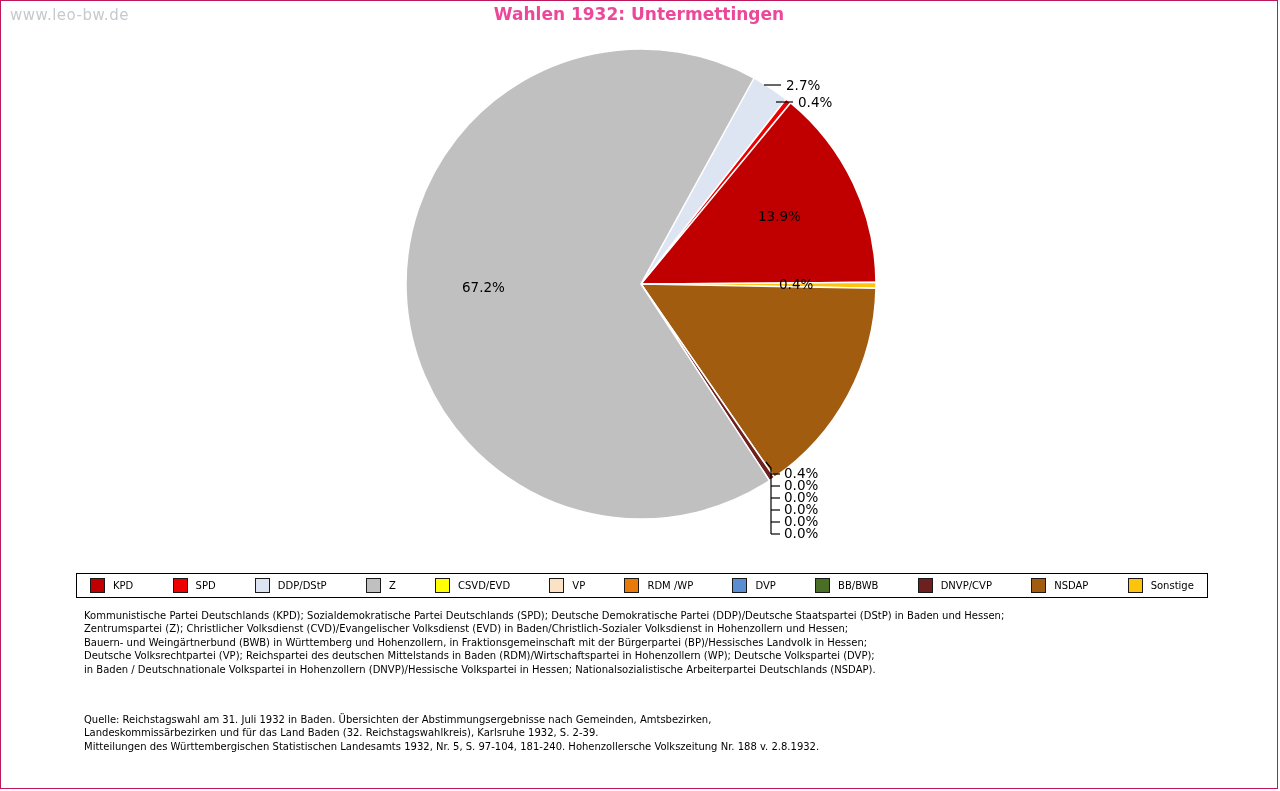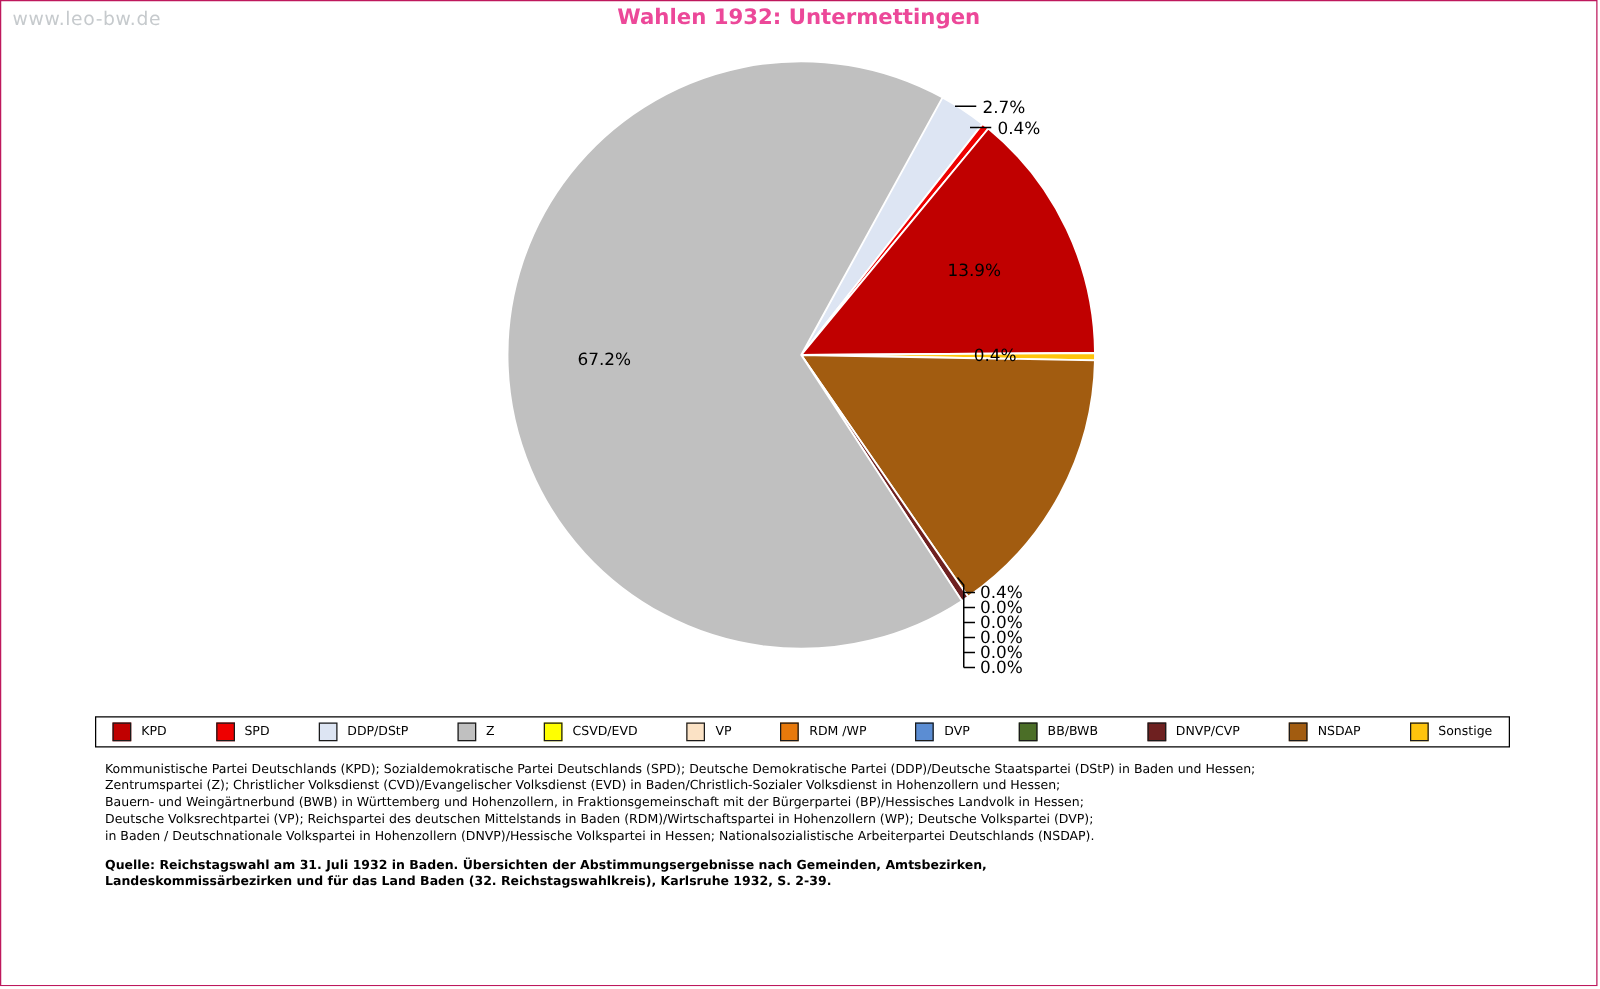--- a/index.html
+++ b/index.html
@@ -25,21 +25,21 @@
     position:absolute;left:75px;top:572px;width:1104px;height:23px;
     border:1px solid #000;background:#fff;
     display:flex;align-items:center;justify-content:space-between;
     padding:0 13px;
   }
   .legend-item{display:flex;align-items:center;font-size:10px;color:#000;white-space:nowrap;}
   .swatch{width:13px;height:13px;border:1px solid #1a1a1a;margin-right:8px;display:inline-block;}
   .fnblock{position:absolute;left:83px;color:#000;font-size:10px;line-height:13.4px;white-space:nowrap;}
   #footnote-parties{top:608px;}
   #footnote-gebietsstand{top:698px;}
-  #footnote-quelle{top:685px;font-weight:bold;}
+  #footnote-quelle{top:712px;}
 </style>
 </head>
 <body>
 
 <div id="frame">
 
   <div id="watermark">www.leo-bw.de</div>
   <div id="page-title">Wahlen 1932: Untermettingen</div>
 
   <svg id="pie-svg" width="1276" height="562" viewBox="0 0 1276 562">
@@ -134,15 +134,16 @@
   <div id="footnote-parties" class="fnblock">
       <div>Kommunistische Partei Deutschlands (KPD); Sozialdemokratische Partei Deutschlands (SPD); Deutsche Demokratische Partei (DDP)/Deutsche Staatspartei (DStP) in Baden und Hessen;</div>
       <div>Zentrumspartei (Z); Christlicher Volksdienst (CVD)/Evangelischer Volksdienst (EVD) in Baden/Christlich-Sozialer Volksdienst in Hohenzollern und Hessen;</div>
       <div>Bauern- und Weingärtnerbund (BWB) in Württemberg und Hohenzollern, in Fraktionsgemeinschaft mit der Bürgerpartei (BP)/Hessisches Landvolk in Hessen;</div>
       <div>Deutsche Volksrechtpartei (VP); Reichspartei des deutschen Mittelstands in Baden (RDM)/Wirtschaftspartei in Hohenzollern (WP); Deutsche Volkspartei (DVP);</div>
       <div>in Baden / Deutschnationale Volkspartei in Hohenzollern (DNVP)/Hessische Volkspartei in Hessen; Nationalsozialistische Arbeiterpartei Deutschlands (NSDAP).</div>
     </div>
   <div id="footnote-quelle" class="fnblock">
       <div>Quelle: Reichstagswahl am 31. Juli 1932 in Baden. Übersichten der Abstimmungsergebnisse nach Gemeinden, Amtsbezirken,</div>
       <div>Landeskommissärbezirken und für das Land Baden (32. Reichstagswahlkreis), Karlsruhe 1932, S. 2-39.</div>
+      <div>Mitteilungen des Württembergischen Statistischen Landesamts 1932, Nr. 5, S. 97-104, 181-240. Hohenzollersche Volkszeitung Nr. 188 v. 2.8.1932.</div>
     </div>
 
 </div>
 
 </body></html>

